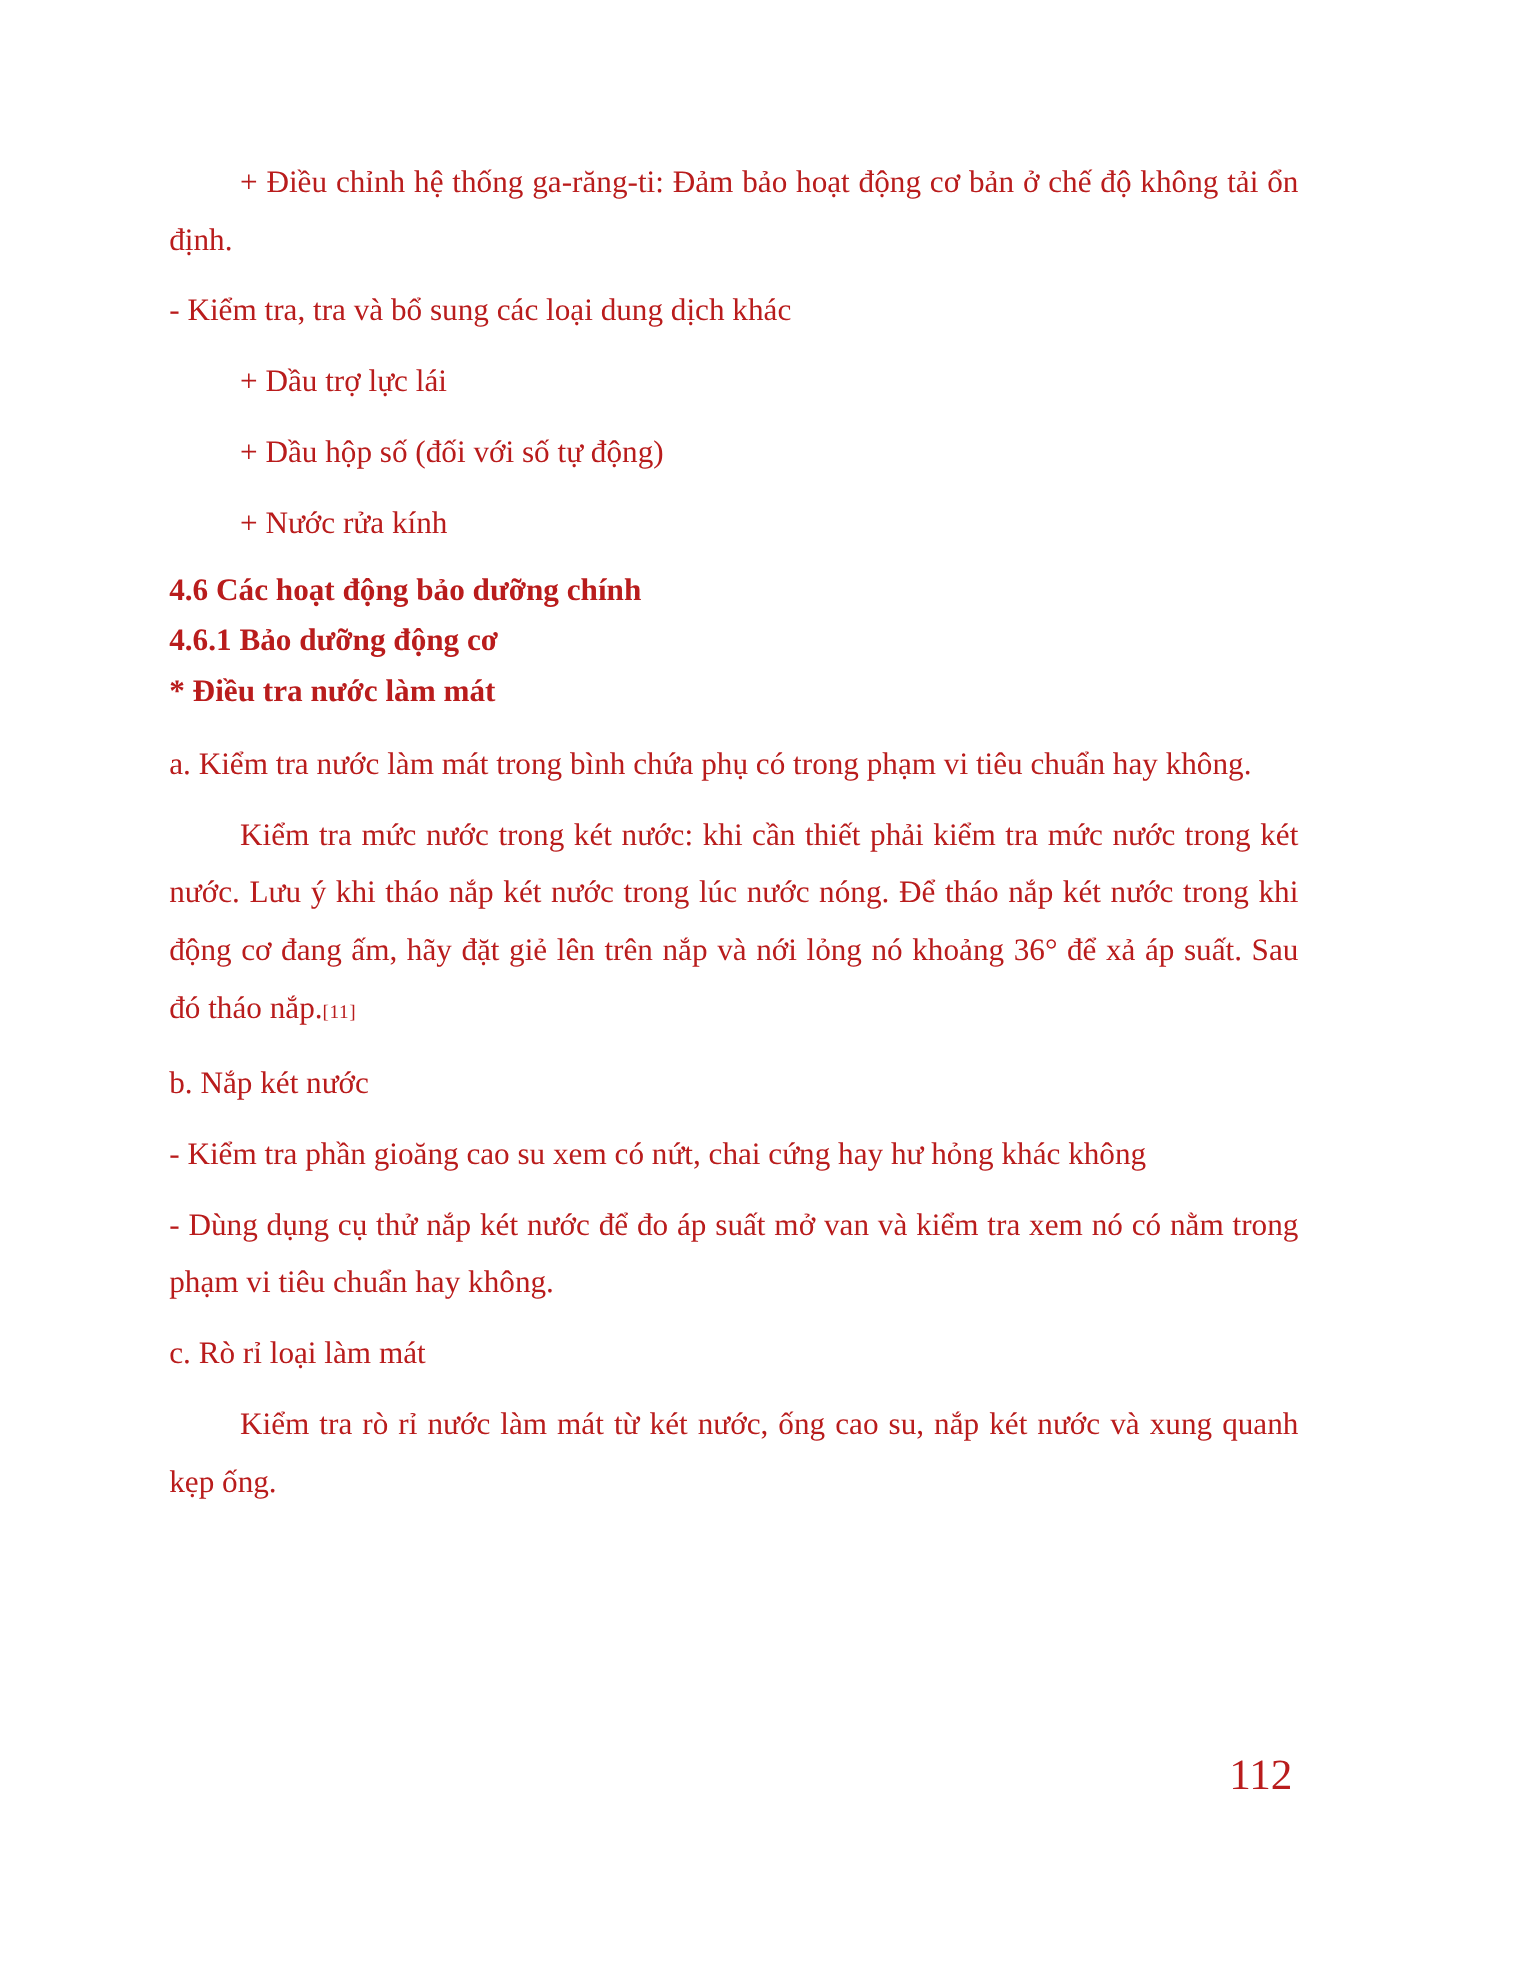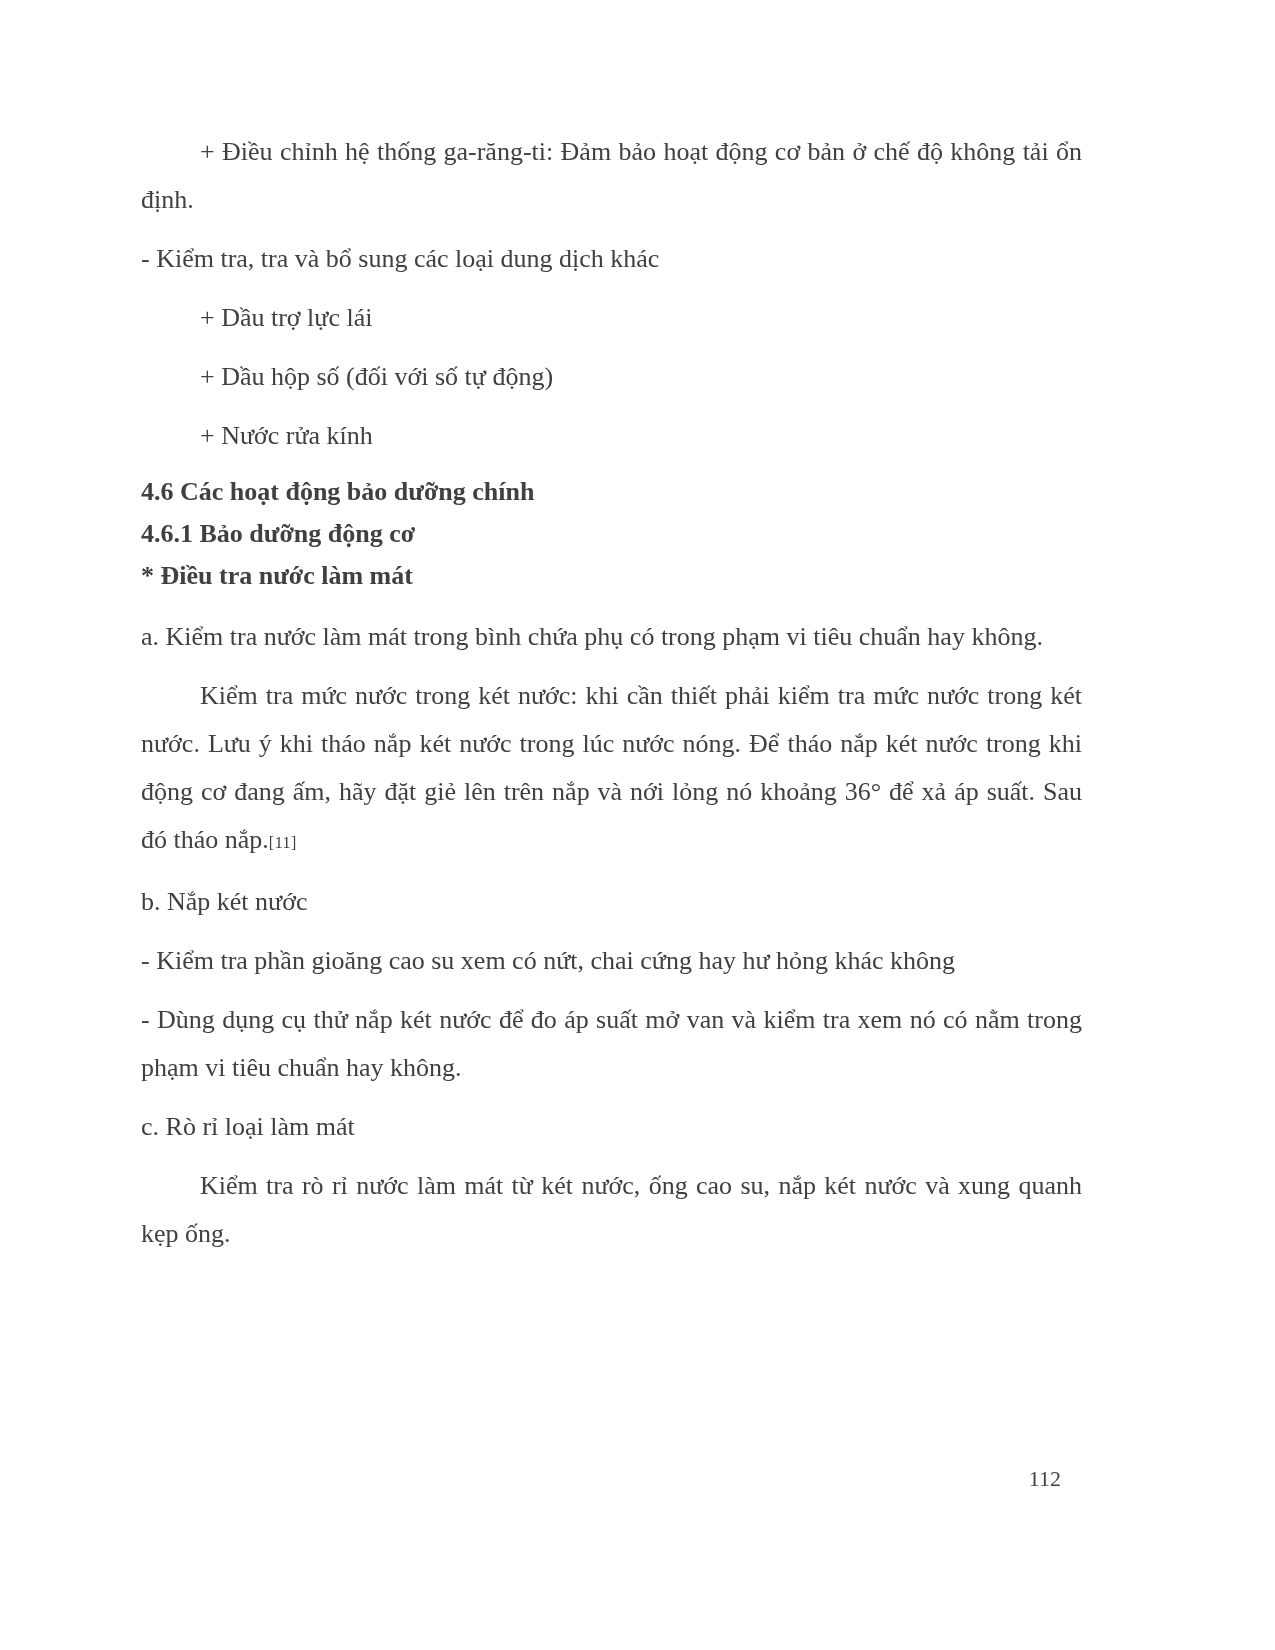--- a/index.html
+++ b/index.html
@@ -3,21 +3,21 @@
 <meta charset="utf-8">
 <style>
   * { margin: 0; padding: 0; box-sizing: border-box; }
   html, body { background: #ffffff; }
   .page {
     position: relative;
     width: 1275px;
     height: 1650px;
     margin: 0 auto;
     background: #ffffff;
-    color: #404040;
+    color: #b91c1c;
     font-family: "Liberation Serif", "DejaVu Serif", serif;
     overflow: hidden;
   }
   .content {
     position: absolute;
     left: 141px;
     top: 128px;
     width: 941px;
   }
   .body {
@@ -35,23 +35,23 @@
     font-weight: bold;
     font-size: 26px;
     line-height: 42px;
   }
   .ref {
     font-size: 16px;
     letter-spacing: 0.5px;
   }
   .page-number {
     position: absolute;
-    right: 214px;
+    right: 198px;
     bottom: 158px;
-    font-size: 22px;
+    font-size: 36px;
     line-height: 26px;
   }
 </style>
 </head>
 <body>
 
 <div class="page">
   <div class="content">
 
     <p class="body indent justify">+ Điều chỉnh hệ thống ga-răng-ti: Đảm bảo hoạt động cơ bản ở chế độ không tải ổn định.</p>

